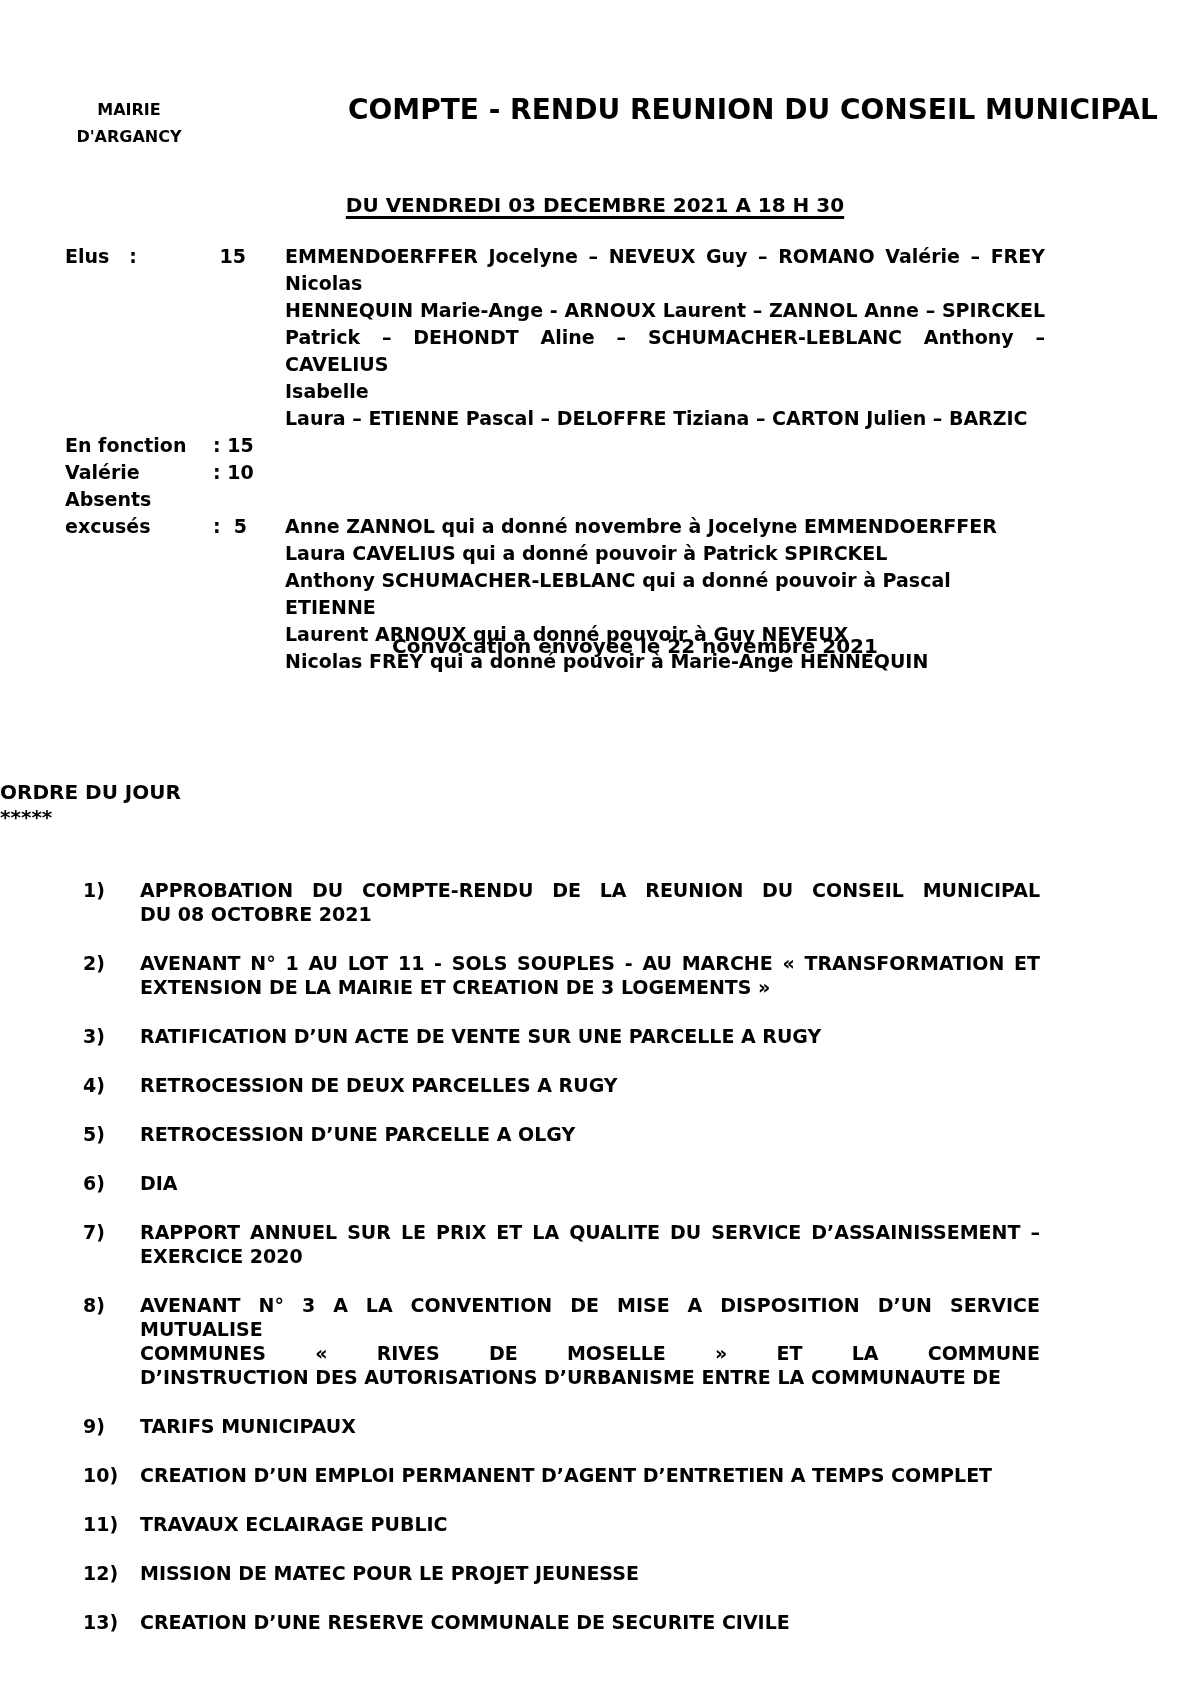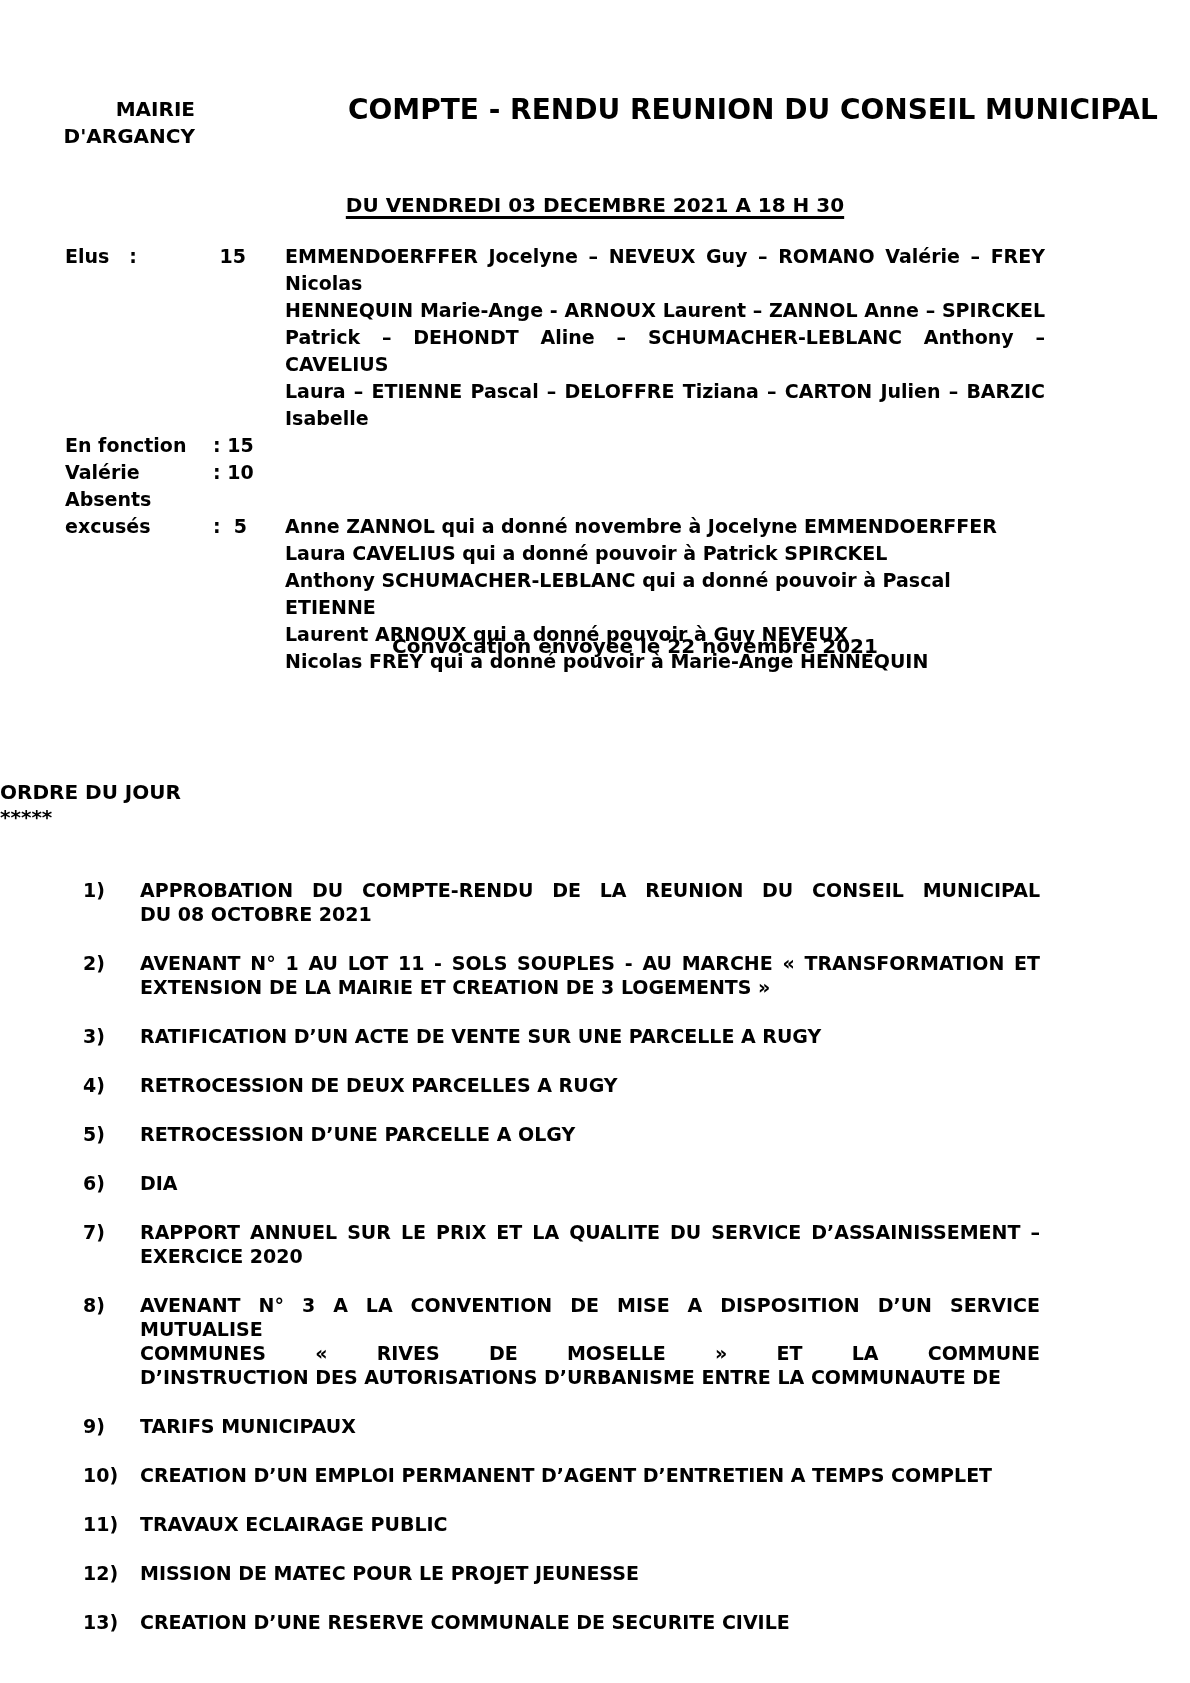--- a/index.html
+++ b/index.html
@@ -8,21 +8,21 @@
     background: #ffffff;
     color: #000000;
     font-family: "DejaVu Sans", sans-serif;
     font-weight: 700;
     font-size: 19px;
     overflow: hidden;
   }
   .page { position: relative; width: 1190px; height: 1683px; background:#fff; }
 
   
-  .org-block { position: absolute; left: 63px; top: 96px; width: 132px; text-align: right; font-size: 20px; line-height: 27px; }
+  .org-block { position: absolute; left: 63px; top: 96px; width: 132px; text-align: center; font-size: 16px; line-height: 27px; }
   .doc-title { position: absolute; left: 348px; top: 96px; font-size: 28px; line-height: 27px; white-space: nowrap; }
   .date-line { position: absolute; left: 0; top: 193px; width: 100%; text-align: center; font-size: 20px; }
   .date-line span {
     text-decoration: underline;
     text-decoration-thickness: 3px;
     text-underline-offset: 4px;
   }
 
   
   .stats { position: absolute; left: 65px; top: 243px; width: 980px; line-height: 27px; }
@@ -63,22 +63,22 @@
   </div>
 
   <div class="stats">
     <div class="stat-row">
       <div class="stat-label">Elus   :</div>
       <div class="stat-num"> 15</div>
       <div class="names-block jlines">
           <div>EMMENDOERFFER Jocelyne – NEVEUX Guy – ROMANO Valérie – FREY Nicolas</div>
           <div>HENNEQUIN Marie-Ange - ARNOUX Laurent – ZANNOL Anne – SPIRCKEL</div>
           <div>Patrick – DEHONDT Aline – SCHUMACHER-LEBLANC Anthony – CAVELIUS</div>
+          <div>Isabelle</div>
           <div>Laura – ETIENNE Pascal – DELOFFRE Tiziana – CARTON Julien – BARZIC</div>
-          <div>Isabelle</div>
         </div>
     </div>
     <div class="stat-row">
       <div class="stat-label">En fonction</div>
       <div class="stat-num">: 15</div>
       <div></div>
     </div>
     <div class="stat-row">
       <div class="stat-label">Valérie</div>
       <div class="stat-num">: 10</div>

